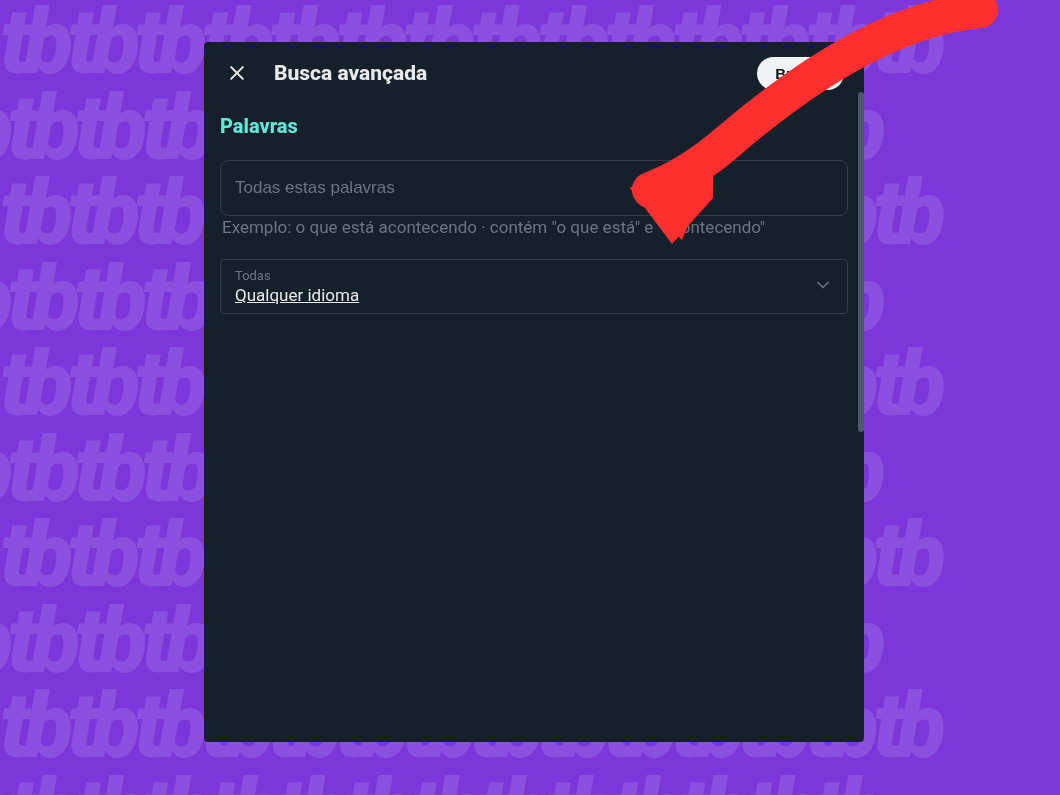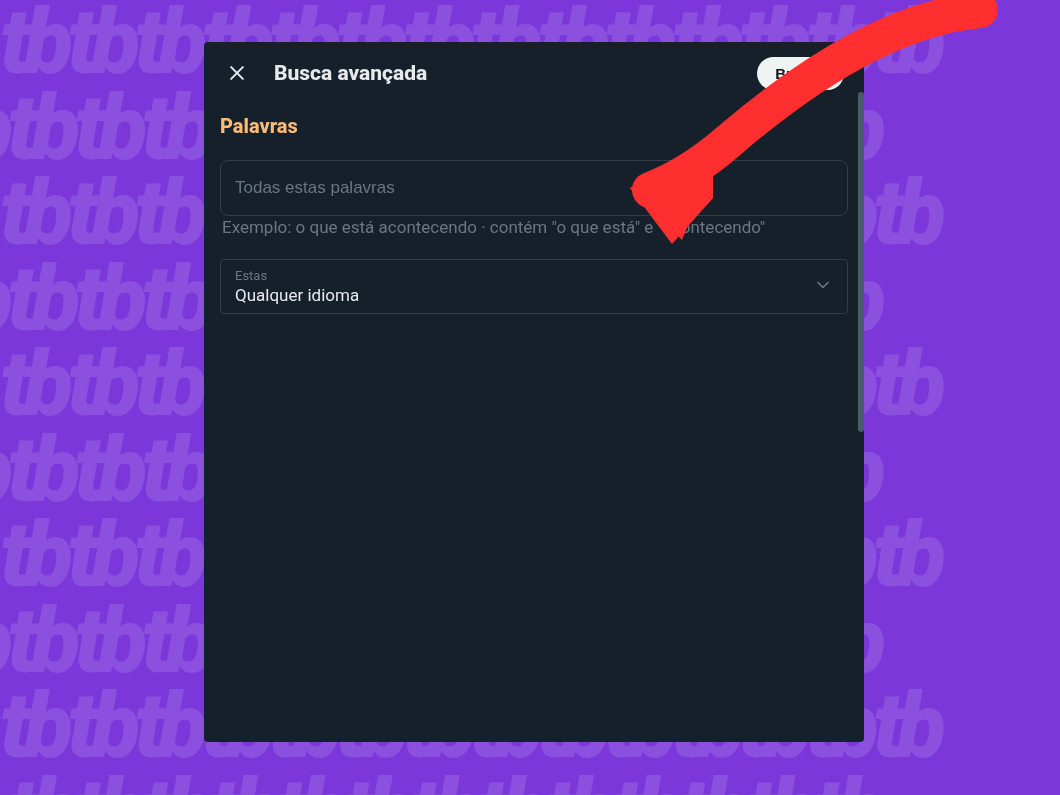--- a/index.html
+++ b/index.html
@@ -82,21 +82,21 @@
     border-radius: 9999px;
     padding: 8px 18px;
     cursor: pointer;
   }
   .section {
     padding: 0 16px 10px 16px;
   }
   .section-heading {
     font-size: 20px;
     font-weight: 800;
-    color: #fdba74;
+    color: #5eead4;
     margin-bottom: 22px;
   }
   .field-group { margin-bottom: 22px; }
   .text-field {
     width: 100%;
     height: 56px;
     background: transparent;
     border: 1px solid #333d47;
     border-radius: 8px;
     padding: 0 14px;
@@ -120,20 +120,21 @@
     cursor: pointer;
   }
   .select-label {
     font-size: 13px;
     color: #6b7683;
   }
   .select-value {
     font-size: 17px;
     color: #e7e9ea;
     margin-top: 2px;
+    text-decoration: underline;
   }
   .chevron {
     position: absolute;
     right: 14px;
     top: 50%;
     transform: translateY(-50%);
     color: #6b7683;
   }
 
   .arrow-annotation {
@@ -185,21 +186,21 @@
 
 
     <div class="field-group">
     </div>
 
     <div class="field-group">
     </div>
 
 
     <div class="select-field">
-      <div class="select-label">Estas</div>
+      <div class="select-label">Todas</div>
       <div class="select-value">Qualquer idioma</div>
       <span class="chevron">
         <svg width="20" height="20" viewBox="0 0 24 24" fill="none" stroke="currentColor" stroke-width="2" stroke-linecap="round" stroke-linejoin="round">
           <polyline points="6 9 12 15 18 9"></polyline>
         </svg>
       </span>
     </div>
   </div>
 </div>
 

